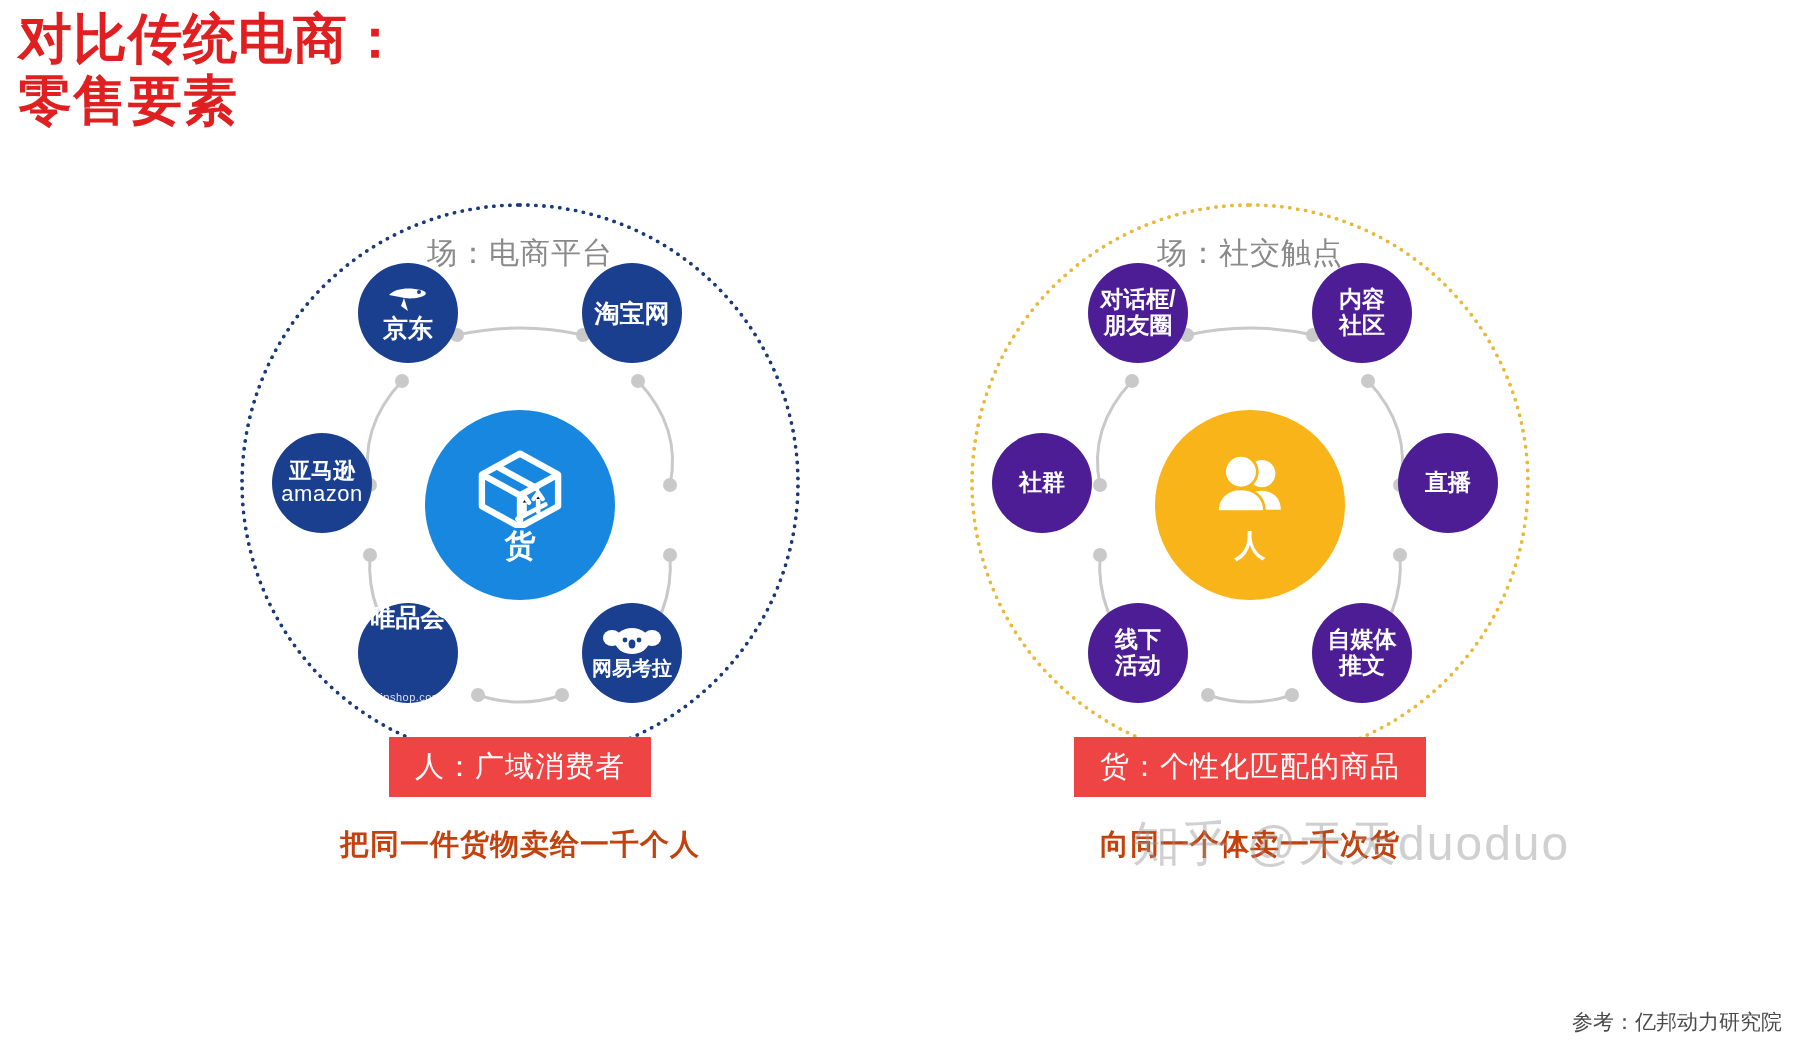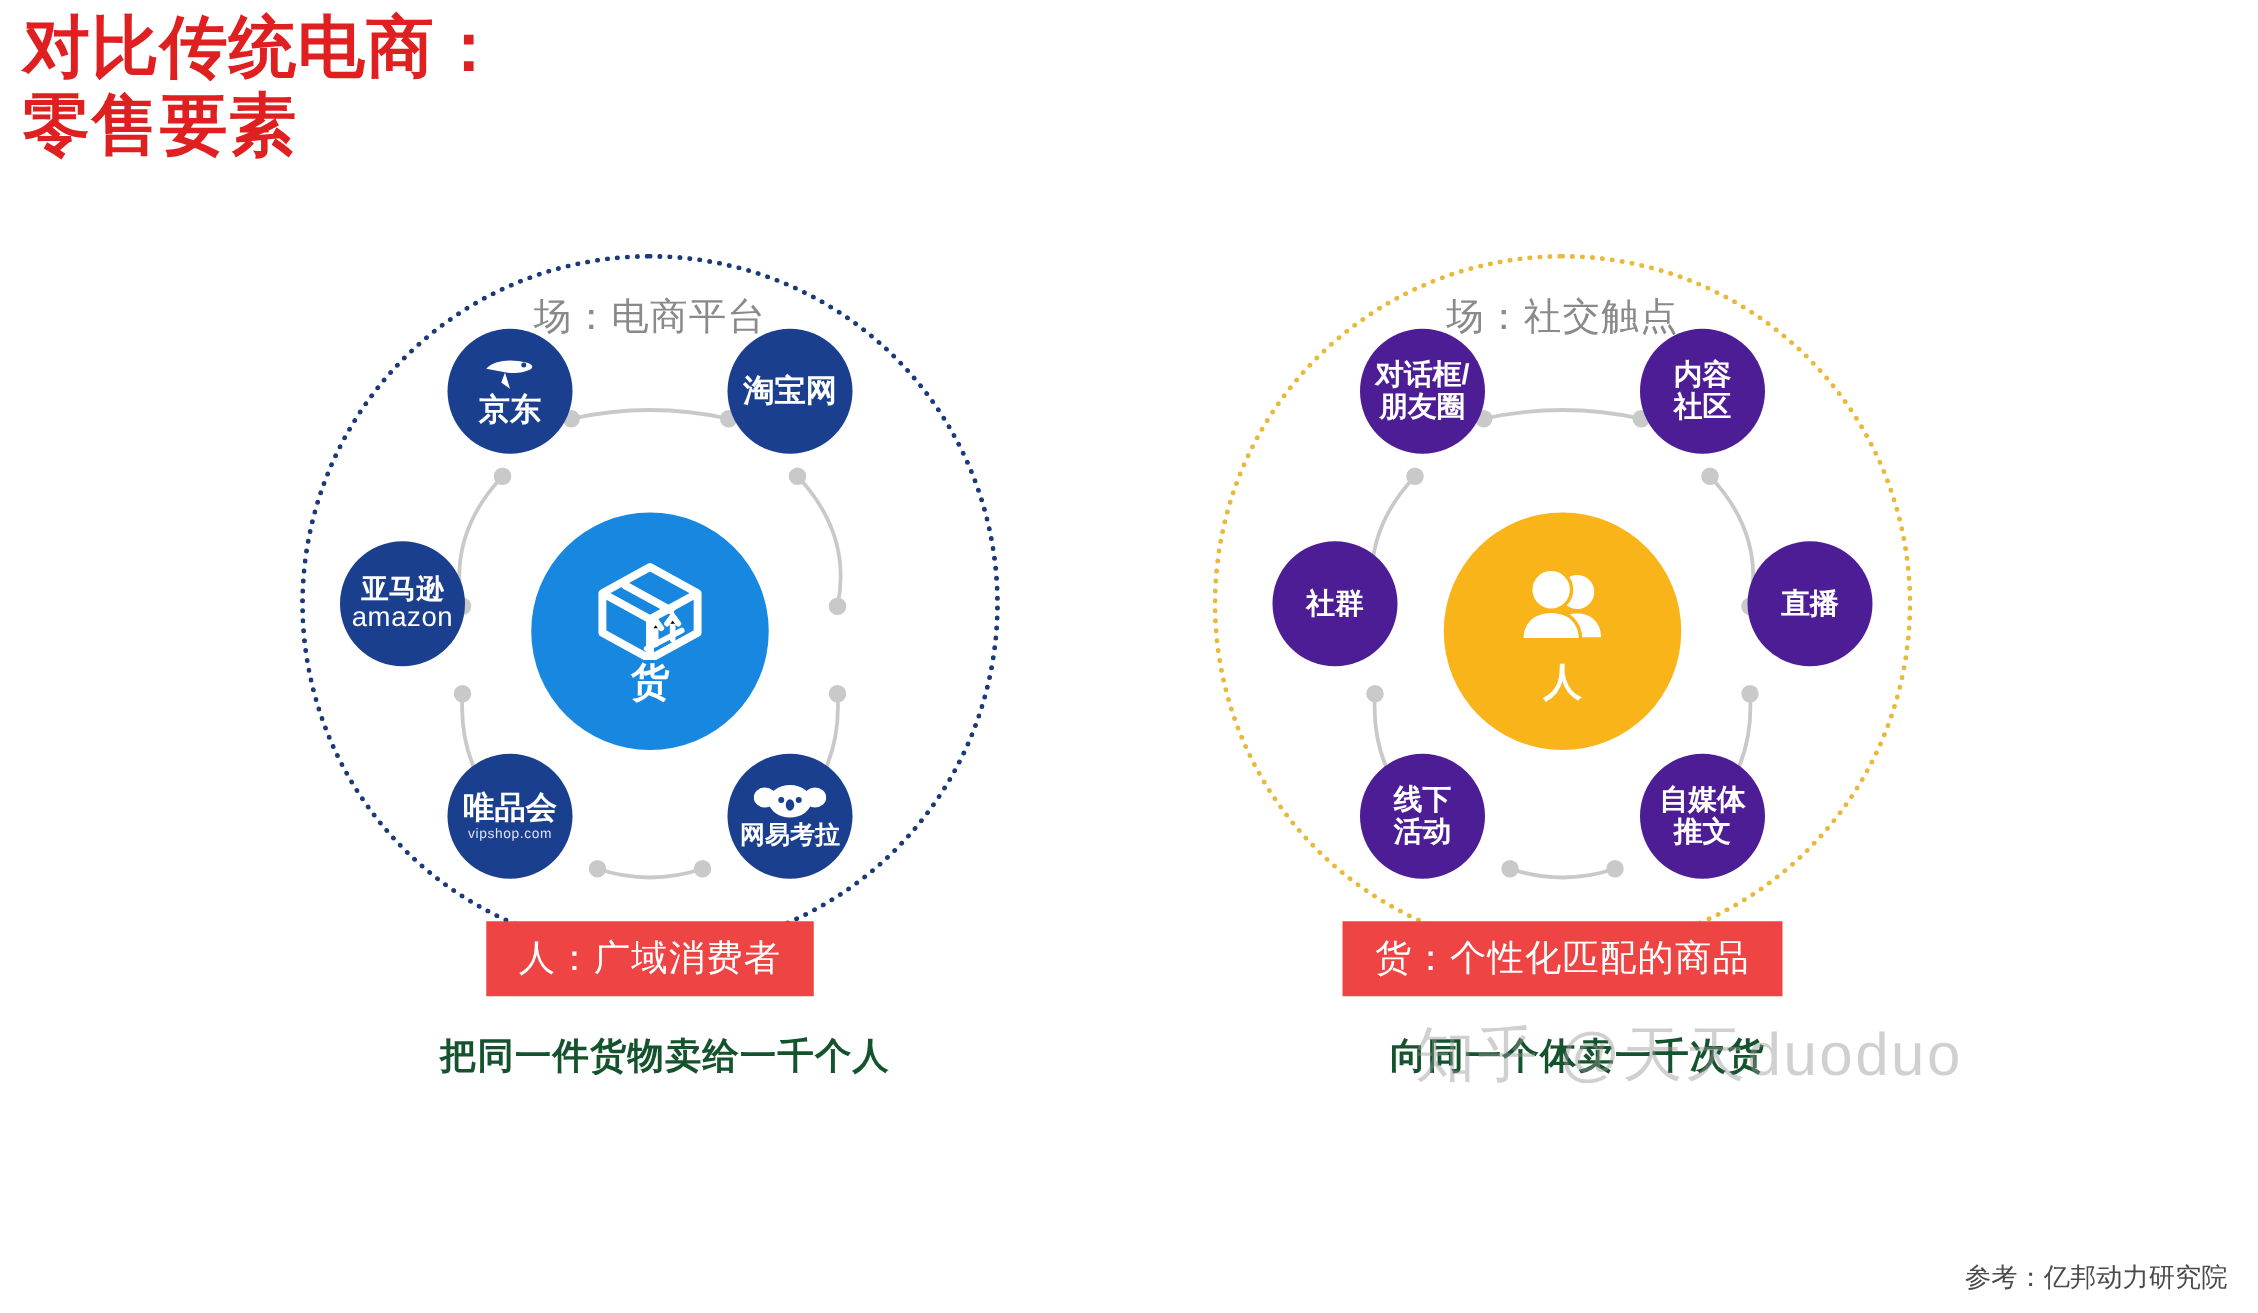--- a/index.html
+++ b/index.html
@@ -102,24 +102,23 @@
   .panel.right .banner{ font-size:29px; }
 
   
   .caption{
     position:absolute;
     left:50%;
     transform:translateX(-50%);
     top:640px;
     font-size:29px;
     font-weight:bold;
-    color:#14532d;
+    color:#c2410c;
     white-space:nowrap;
     letter-spacing:1px;
-    margin-left:12px;
   }
 
   
   .watermark{
     position:absolute;
     left:1132px; top:812px;
     font-size:48px;
     color:rgba(150,150,150,.45);
     white-space:nowrap;
     letter-spacing:2px;
@@ -206,21 +205,21 @@
       <ellipse cx="9" cy="11" rx="9" ry="8" fill="#ffffff"></ellipse>
       <ellipse cx="49" cy="11" rx="9" ry="8" fill="#ffffff"></ellipse>
       <ellipse cx="29" cy="14" rx="17" ry="13" fill="#ffffff"></ellipse>
       <circle cx="22" cy="13" r="2.4" fill="#1a3f8f"></circle>
       <circle cx="36" cy="13" r="2.4" fill="#1a3f8f"></circle>
       <ellipse cx="29" cy="17" rx="3.4" ry="4.6" fill="#1a3f8f"></ellipse>
     </svg>
     <span class="nlabel" style="font-size:20px;">网易考拉</span>
   </div>
 
-  <div class="node blue" style="left:188px; top:418px; width:100px; height:100px;">
+  <div class="node blue" style="left:188px; top:418px; width:100px; height:100px;justify-content:space-between;">
     <span class="nlabel">唯品会</span>
     <span class="nsub">vipshop.com</span>
   </div>
 
   <div class="node blue" style="left:102px; top:248px; width:100px; height:100px;">
     <span class="nlabel" style="font-size:22px;">亚马逊</span>
     <span class="nsub" style="font-size:22px;opacity:1;margin-top:-2px;">amazon</span>
   </div>
 
   <div class="banner">人：广域消费者</div>
@@ -285,21 +284,21 @@
   <div class="node gold" style="left:412px; top:418px; width:100px; height:100px;">
     <span class="nlabel">自媒体
 推文</span>
   </div>
 
   <div class="node gold" style="left:188px; top:418px; width:100px; height:100px;">
     <span class="nlabel">线下
 活动</span>
   </div>
 
-  <div class="node gold" style="left:118px; top:248px; width:100px; height:100px;">
+  <div class="node gold" style="left:92px; top:248px; width:100px; height:100px;">
     <span class="nlabel">社群</span>
   </div>
 
   <div class="banner">货：个性化匹配的商品</div>
   <div class="caption">向同一个体卖一千次货</div>
 </div>
 
 <div class="watermark">知乎 @天天duoduo</div>
 <div class="footer-ref">参考：亿邦动力研究院</div>
 

